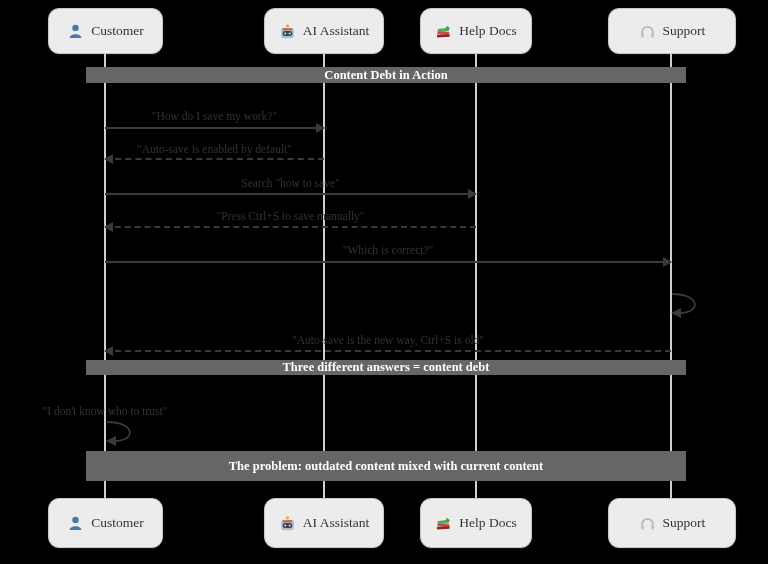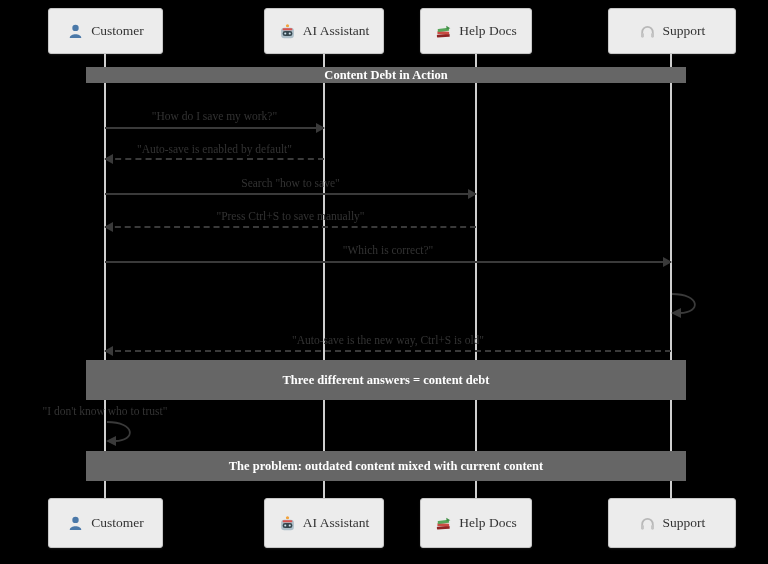--- a/index.html
+++ b/index.html
@@ -4,21 +4,21 @@
 <style>
   html,body { margin:0; padding:0; background:#000; }
   #stage {
     position:relative; width:768px; height:564px;
     background:#000000; overflow:hidden;
     font-family:"Liberation Serif","DejaVu Serif",serif;
   }
   .lifeline { position:absolute; top:54px; height:444px; width:2px; background:#cfcfcf; }
   .actor {
     position:absolute; height:46px; box-sizing:border-box;
-    background:#ececec; border:1px solid #c6c6c6; border-radius:3px;
+    background:#ececec; border:1px solid #c6c6c6; border-radius:11px;
     display:flex; align-items:center; justify-content:center; gap:7px;
     color:#333; font-size:13.5px;
     box-shadow:0 1px 2px rgba(255,255,255,0.08);
   }
   .actor.bottom { height:50px; }
   .actor svg { width:17px; height:17px; flex:0 0 auto; }
   .banner {
     position:absolute; left:86px; width:600px; box-sizing:border-box;
     background:#666666; color:#ffffff; font-size:12.5px; font-weight:600;
     display:flex; align-items:center; justify-content:center;
@@ -78,21 +78,21 @@
   <svg class="loop" style="left:671px; top:291px;" width="38" height="27" viewBox="0 0 38 27">
     <path d="M1,3 C30,3 30,22 9,22" fill="none" stroke="#3a3a3a" stroke-width="1.8"></path>
     <polygon points="10,17 10,27 0,22" fill="#3a3a3a"></polygon>
   </svg>
 
   <div class="msg-label" style="left:105px; width:566px; top:333px;">"Auto-save is the new way, Ctrl+S is old"</div>
   <div class="line dashed" style="left:105px; width:566px; top:350px;">
     <div class="head left"></div>
   </div>
 
-  <div class="banner" style="top:360px; height:40px;">
+  <div class="banner" style="top:360px; height:15px;">
     <span>Three different answers = content debt</span>
   </div>
 
   <div class="msg-label" style="left:30px; width:150px; top:404px;">"I don't know who to trust"</div>
   <svg class="loop" style="left:106px; top:419px;" width="38" height="27" viewBox="0 0 38 27">
     <path d="M1,3 C30,3 30,22 9,22" fill="none" stroke="#3a3a3a" stroke-width="1.8"></path>
     <polygon points="10,17 10,27 0,22" fill="#3a3a3a"></polygon>
   </svg>
 
   <div class="banner" style="top:451px; height:30px;">

